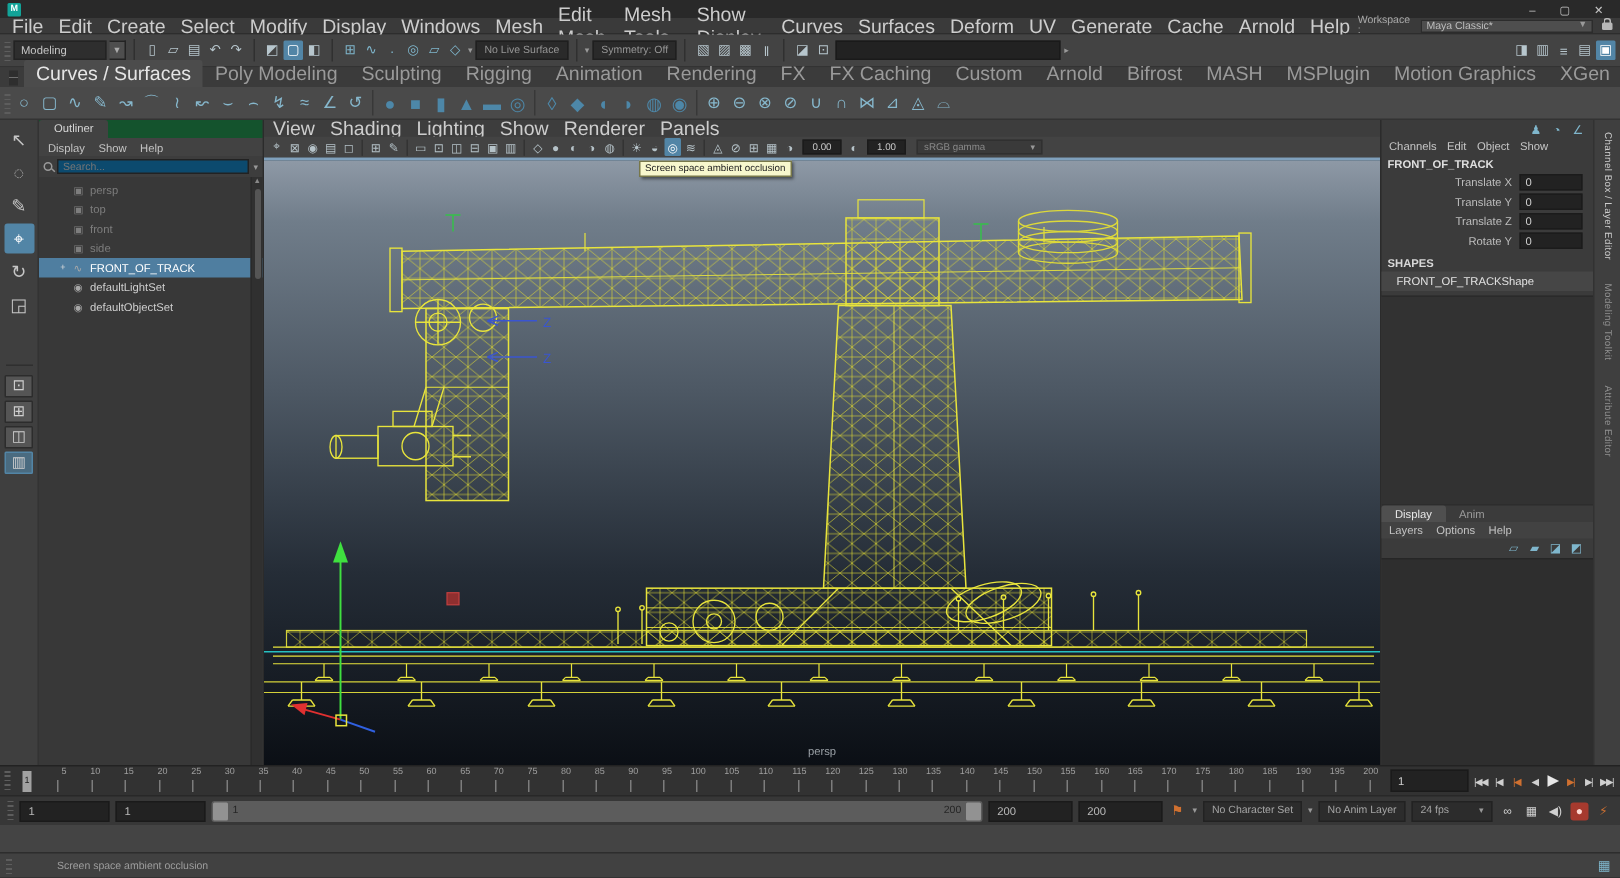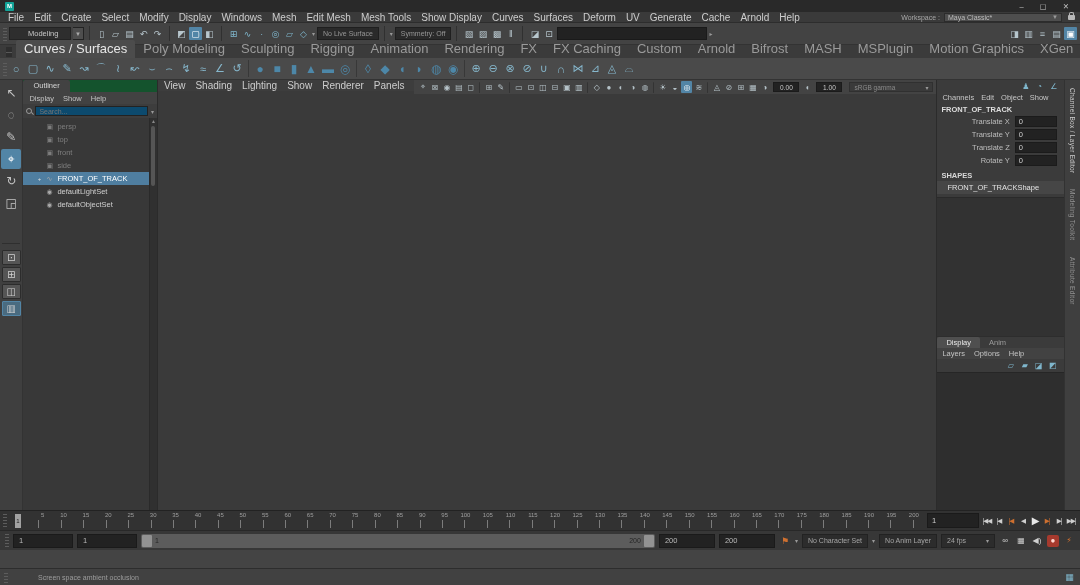--- a/index.html
+++ b/index.html
@@ -7,35 +7,35 @@
   .app{position:relative;width:1080px;height:585px;background:#444;overflow:hidden;color:#c8c8c8;font-size:8px;user-select:none}
   
   .titlebar{position:absolute;top:0;left:0;right:0;height:12px;background:#292929;display:flex;align-items:center;gap:4px;padding:0 5px}
   .maya-badge{width:9px;height:9px;background:#12a398;color:#fff;font-size:6px;font-weight:bold;text-align:center;line-height:9px;border-radius:1px;flex:none}
   .title-text{font-size:7.5px;color:#b4b4b4;white-space:nowrap;overflow:hidden}
   .winbtns{margin-left:auto;display:flex;gap:16px;padding-right:6px;color:#c4c4c4;font-size:7.5px}
   .winbtns span{cursor:default}
   
   .menubar{position:absolute;top:12px;left:0;right:0;height:11px;background:#3a3a3a;border-bottom:1px solid #2d2d2d;display:flex;align-items:center;padding-left:3px}
   .menurepeat{display:flex;align-items:center}
-  .menu-item{padding:0 5px;font-size:10px;color:#cdcdcd}
+  .menu-item{padding:0 5px;font-size:13px;color:#cdcdcd}
   .workspace{margin-left:auto;display:flex;align-items:center;gap:4px;padding-right:5px}
   .ws-label{font-size:7px;color:#a8a8a8}
   .ws-select{width:118px;height:9px;background:#4e4e4e;border:1px solid #2c2c2c;font-size:7px;color:#bdbdbd;display:flex;align-items:center;padding:0 3px}
   .ws-select .chev{margin-left:auto;color:#9a9a9a}
   .lock{width:7px;height:5px;background:#b8b8b8;border-radius:1px;position:relative;margin-left:2px}
   .lock::before{content:"";position:absolute;left:1px;top:-3px;width:3px;height:3px;border:1px solid #b8b8b8;border-bottom:none;border-radius:2px 2px 0 0}
   
   .statusline{position:absolute;top:23px;left:0;right:0;height:22px;background:#434343;border-bottom:1px solid #333;display:flex;align-items:center;gap:2px;padding:0 3px}
   .grip{width:4px;height:70%;background:repeating-linear-gradient(0deg,#5d5d5d 0 1px,transparent 1px 3px);flex:none}
   .sl-sep{width:1px;height:15px;background:#303030;margin:0 3px;flex:none}
   .sl-group{display:flex;align-items:center;gap:1px}
   .ic{width:13px;height:13px;display:flex;align-items:center;justify-content:center;font-size:9px;color:#b7c6cd;flex:none;border-radius:1px}
   .ic.active{background:var(--accent);color:#fff}
-  .mode-select{width:62px;height:13px;background:#2e2e2e;border:1px solid #232323;display:flex;align-items:center;padding:0 18px;font-size:7.5px;color:#c6c6c6}
+  .mode-select{width:62px;height:13px;background:#2e2e2e;border:1px solid #232323;display:flex;align-items:center;padding:0 4px;font-size:7.5px;color:#c6c6c6}
   .mode-chev{width:11px;height:13px;background:#4e4e4e;border:1px solid #232323;border-left:none;display:flex;align-items:center;justify-content:center;color:#aaa;font-size:6px}
   .sl-field{height:13px;background:#2a2a2a;border:1px solid #1f1f1f;color:#969696;display:flex;align-items:center;padding:0 5px;font-size:7px;flex:none}
   .sl-input{width:150px;height:13px;background:#222;border:1px solid #1a1a1a}
   .chev{font-size:6px;color:#999}
   .snapic{color:#7fb6cc}
   
   .shelftabs{position:absolute;top:45px;left:0;right:0;height:13px;background:#3b3b3b;display:flex;align-items:flex-end;padding-left:4px}
   .shelf-menu-btn{width:10px;height:10px;background:#2e2e2e;color:#9a9a9a;font-size:6px;display:flex;align-items:center;justify-content:center;margin:0 4px 1px 2px}
   .shelftab{padding:1px 8px 2px;font-size:13px;color:#9a9a9a;white-space:nowrap}
   .shelftab.active{background:#4c4c4c;color:#e6e6e6;border-radius:2px 2px 0 0}
@@ -64,21 +64,21 @@
   .ol-row{height:13px;display:flex;align-items:center;padding-left:28px;font-size:7.5px;color:#cfcfcf}
   .ol-row.dimmed .ol-lbl{color:#7d7d7d}
   .ol-row.dimmed .ol-ic{color:#7d7d7d}
   .ol-row.selected{background:#4f7ea0;color:#fff}
   .ol-exp{width:9px;font-size:6px;color:#ddd;flex:none;margin-left:-14px;padding-right:5px;text-align:center}
   .ol-ic{width:11px;font-size:7px;color:#a9a9a9;flex:none}
   .ol-scroll{position:absolute;top:0;right:0;bottom:0;width:8px;background:#303030;border-left:1px solid #2a2a2a;display:flex;flex-direction:column;align-items:center}
   .ol-scroll .arr{font-size:5px;color:#888;height:8px}
   .ol-thumb{width:4px;height:60px;background:#555;border-radius:2px}
   
-  .viewport{flex:1;position:relative;background:#3a3a3a;display:flex;flex-direction:row}
+  .viewport{flex:1;position:relative;background:#3a3a3a;display:flex;flex-direction:column}
   .vp-menus{height:11px;background:#3d3d3d;display:flex;align-items:center;padding-left:6px}
   .vp-menus .menu-item{padding:0 6px 0 0;margin-right:4px}
   .vp-toolbar{height:14px;background:#434343;display:flex;align-items:center;gap:1px;padding:0 3px}
   .vp-ic{width:11px;height:12px;display:flex;align-items:center;justify-content:center;font-size:8px;color:#b5c2c8;flex:none;border-radius:1px}
   .vp-ic.active{background:var(--accent);color:#fff}
   .vp-ic.sep{width:1px;height:11px;background:#333;margin:0 2px}
   .vp-field{width:26px;height:10px;background:#222;border:1px solid #1b1b1b;color:#c9c9c9;font-size:6.5px;display:flex;align-items:center;justify-content:center;margin:0 2px}
   .vp-drop{width:84px;height:10px;background:#3a3a3a;border:1px solid #303030;color:#8a8a8a;font-size:6.5px;display:flex;align-items:center;padding:0 4px;margin-left:4px}
   .vp-drop .chev{margin-left:auto}
   .vp-canvas{flex:1;position:relative;border-top:2px solid #7fa0bc;background:linear-gradient(180deg,#8e99a6 0%,#707d8a 10%,#4d5864 38%,#252d37 68%,#0b0f15 100%);overflow:hidden}

